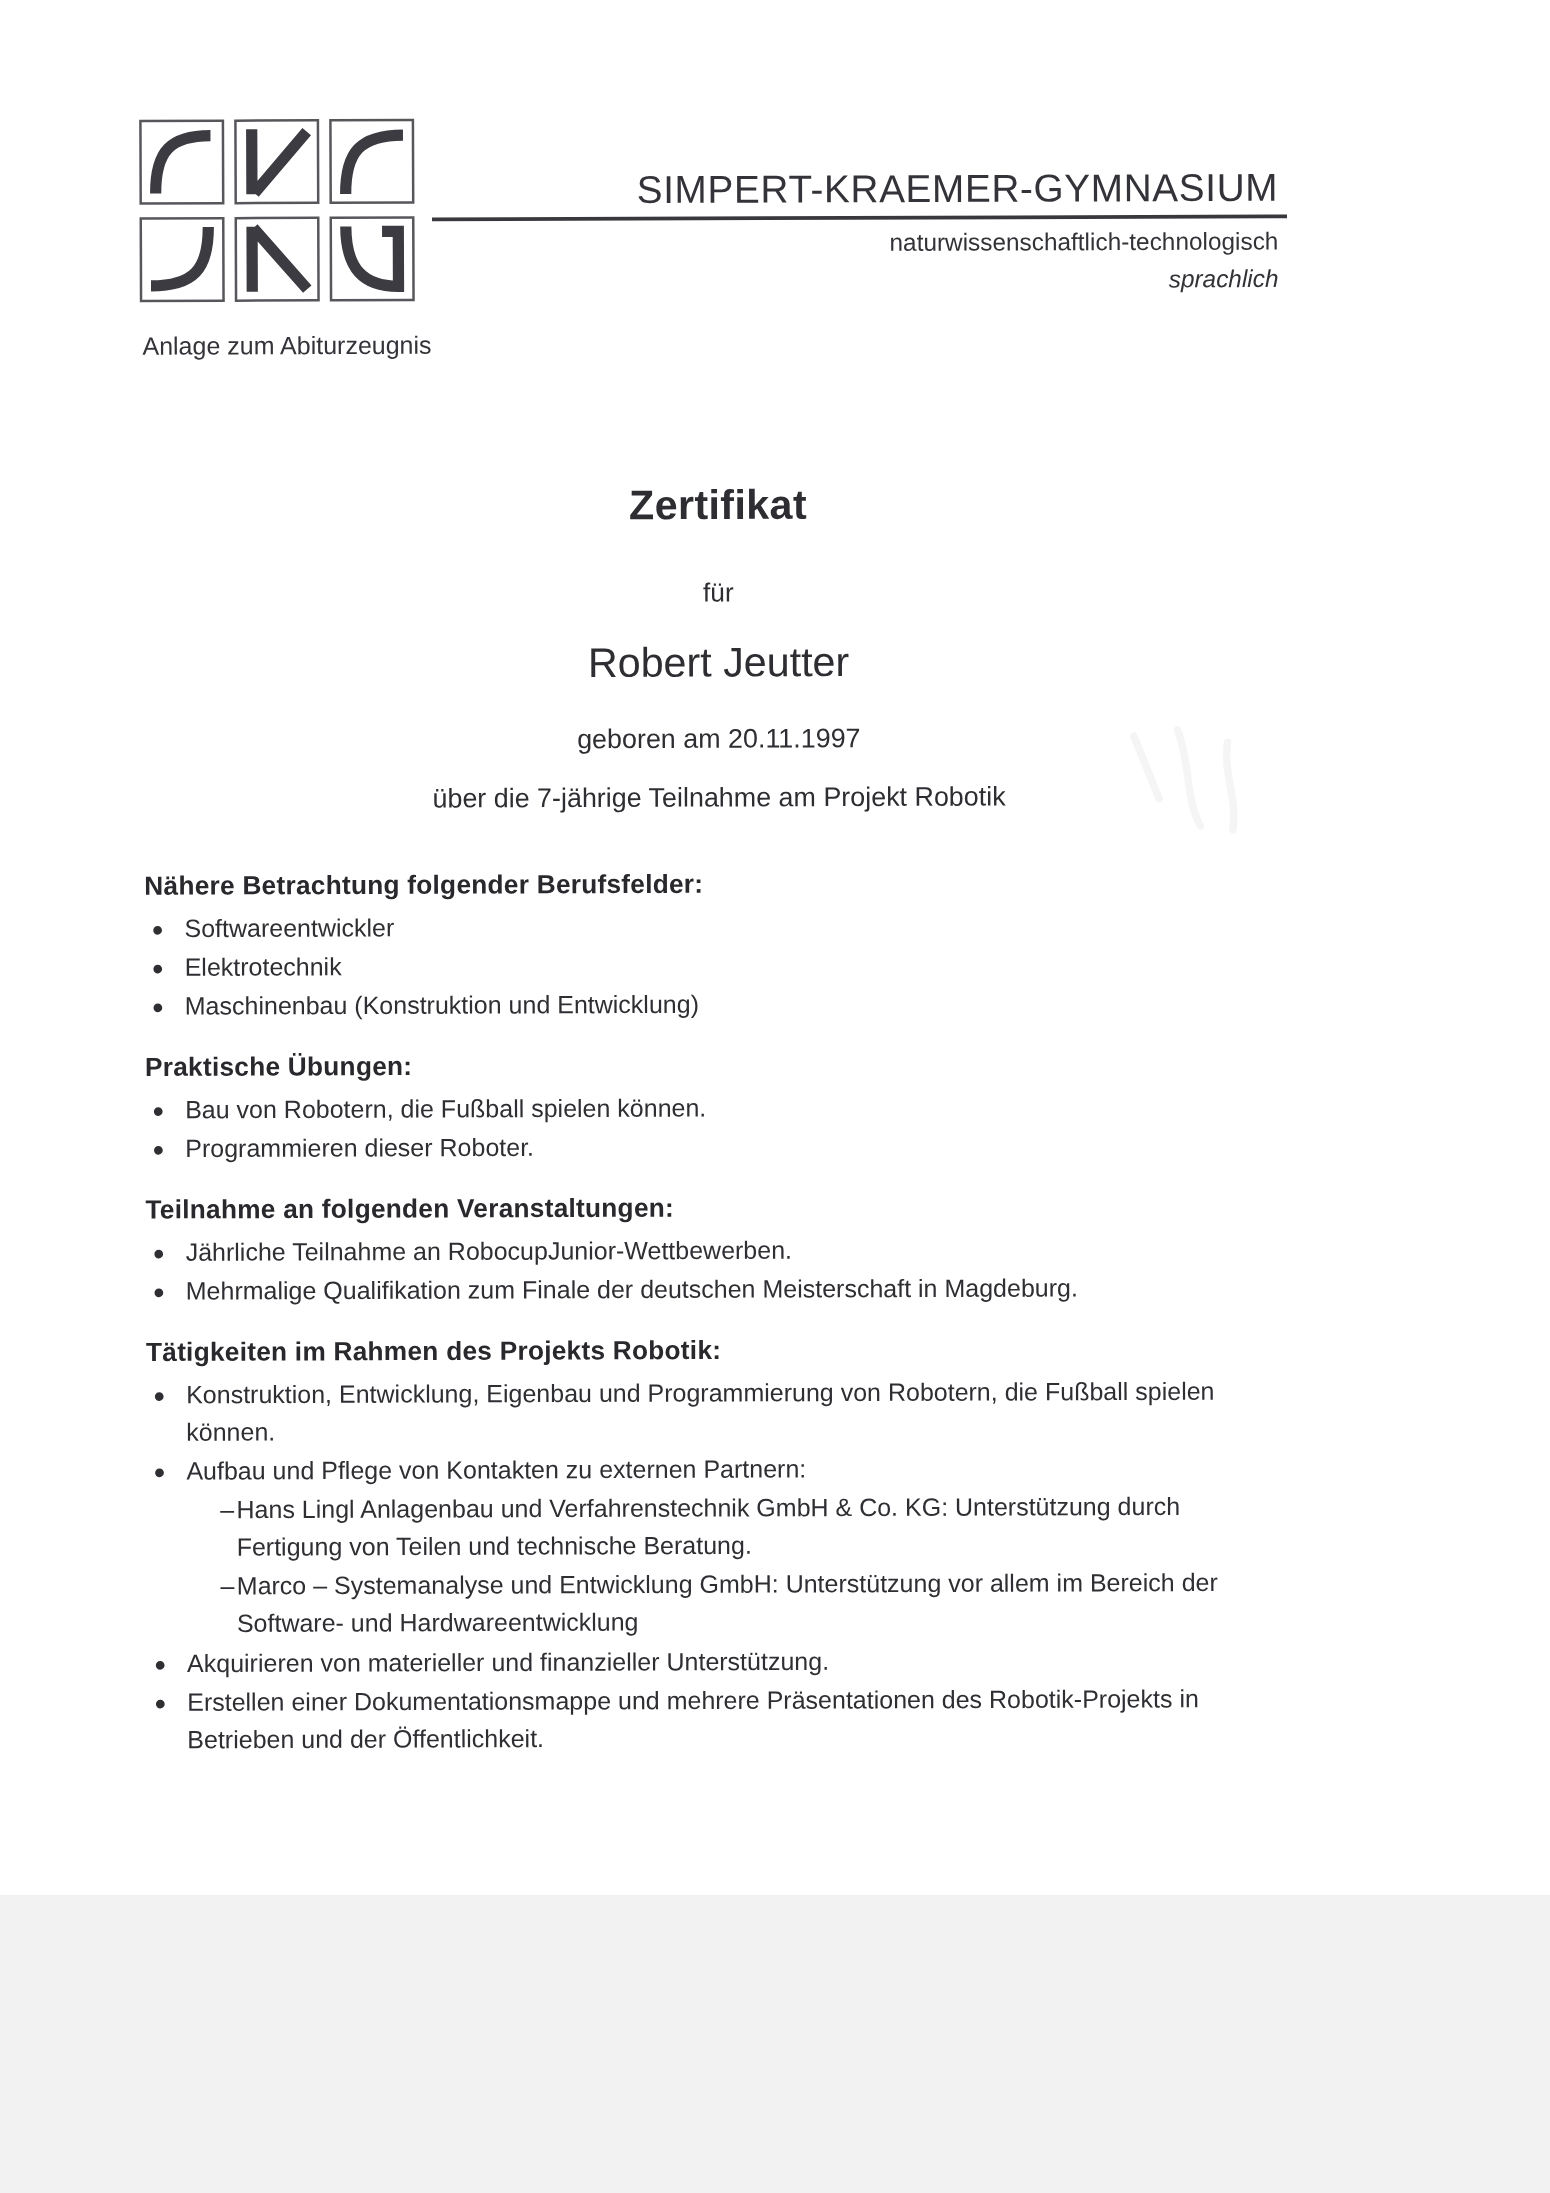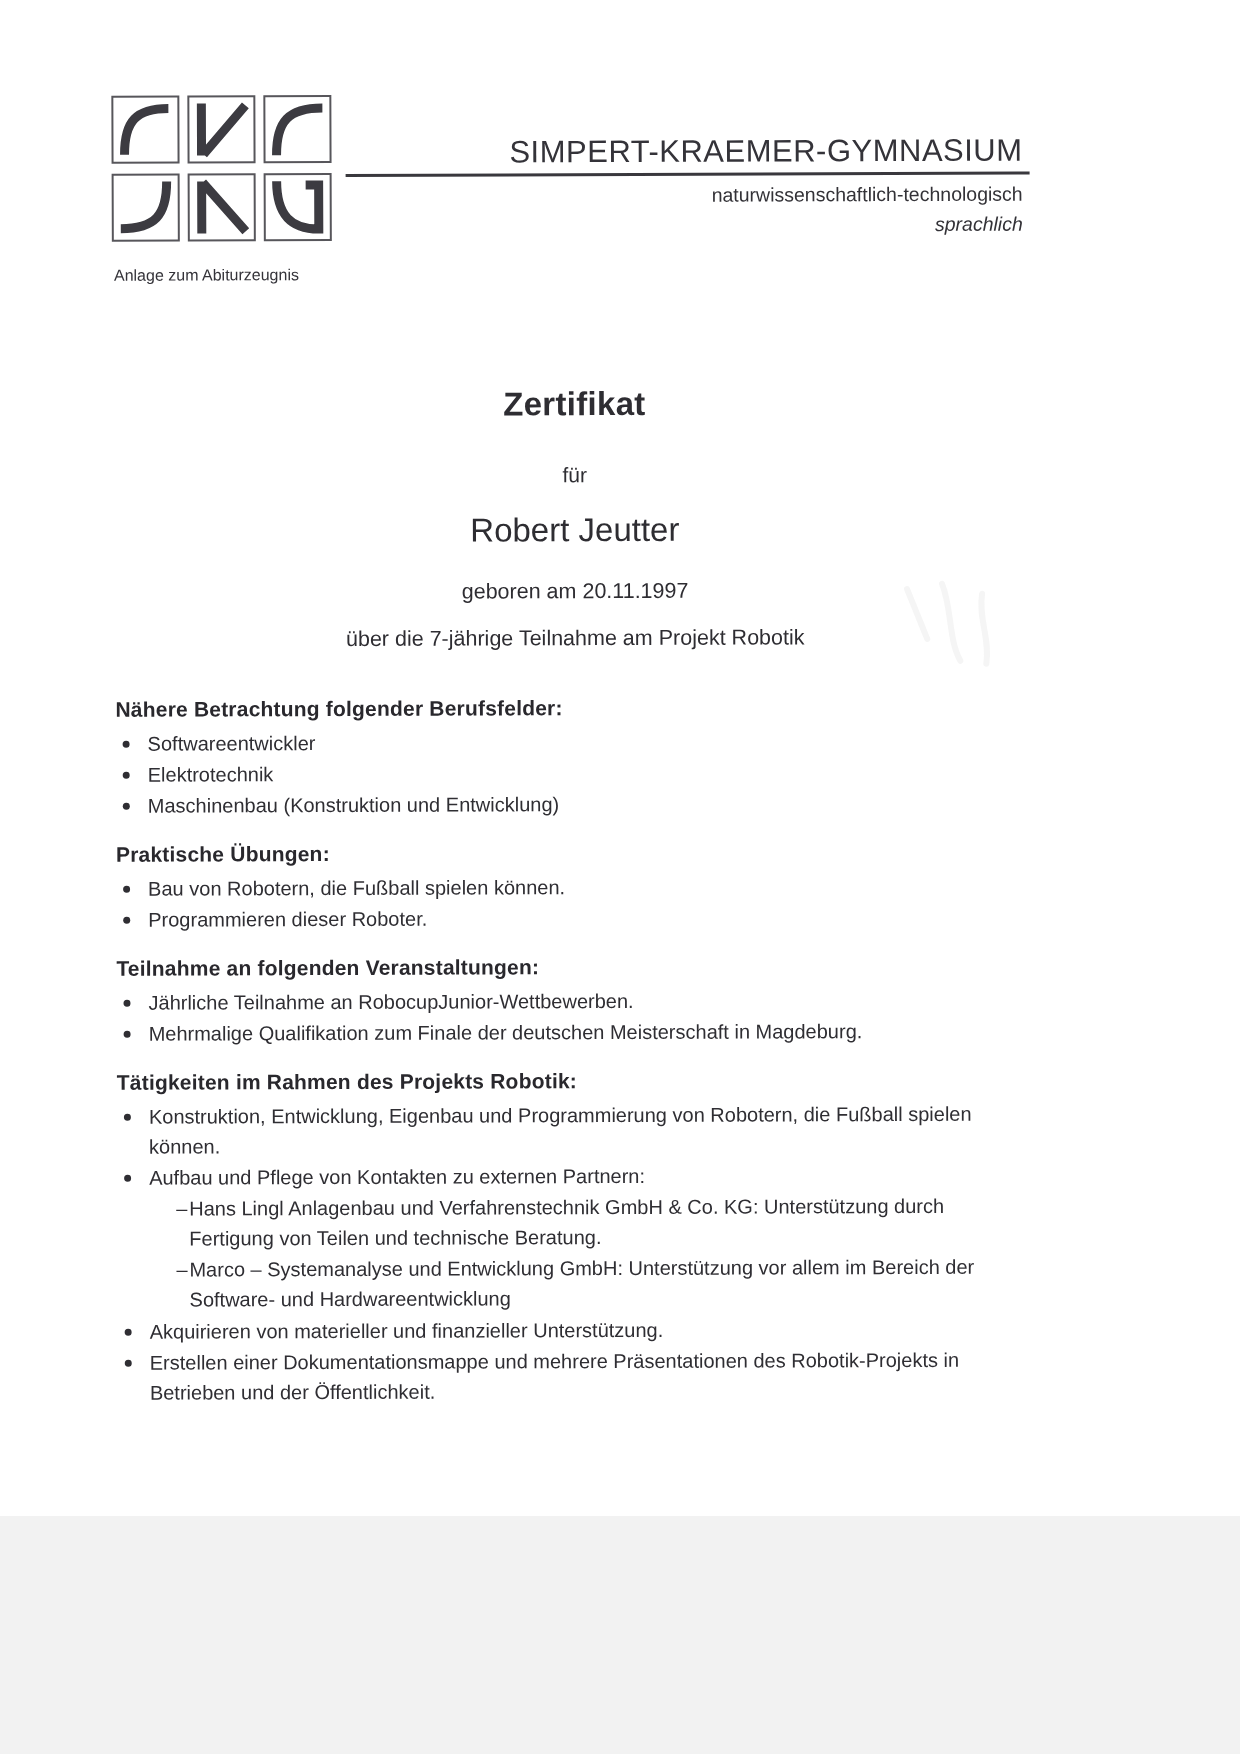--- a/index.html
+++ b/index.html
@@ -33,21 +33,21 @@
   }
   .subtitle{
     position:absolute;right:218px;text-align:right;
     font-size:19.5px;color:#333237;
   }
   .subtitle.l1{top:184px;}
   .subtitle.l2{top:214px;font-style:italic;}
 
   .anlage{
     position:absolute;left:113px;top:265px;
-    font-size:16px;color:#343339;
+    font-size:20px;color:#343339;
   }
 
   
   .center-block{
     position:absolute;left:113px;top:385px;width:920px;
     text-align:center;color:#2e2d32;
   }
   .doc-title{font-size:33px;font-weight:700;margin:0 0 40px 0;letter-spacing:.3px;}
   .preposition{font-size:21px;margin:0 0 24px 0;}
   .recipient{font-size:33px;font-weight:400;margin:0 0 30px 0;}

